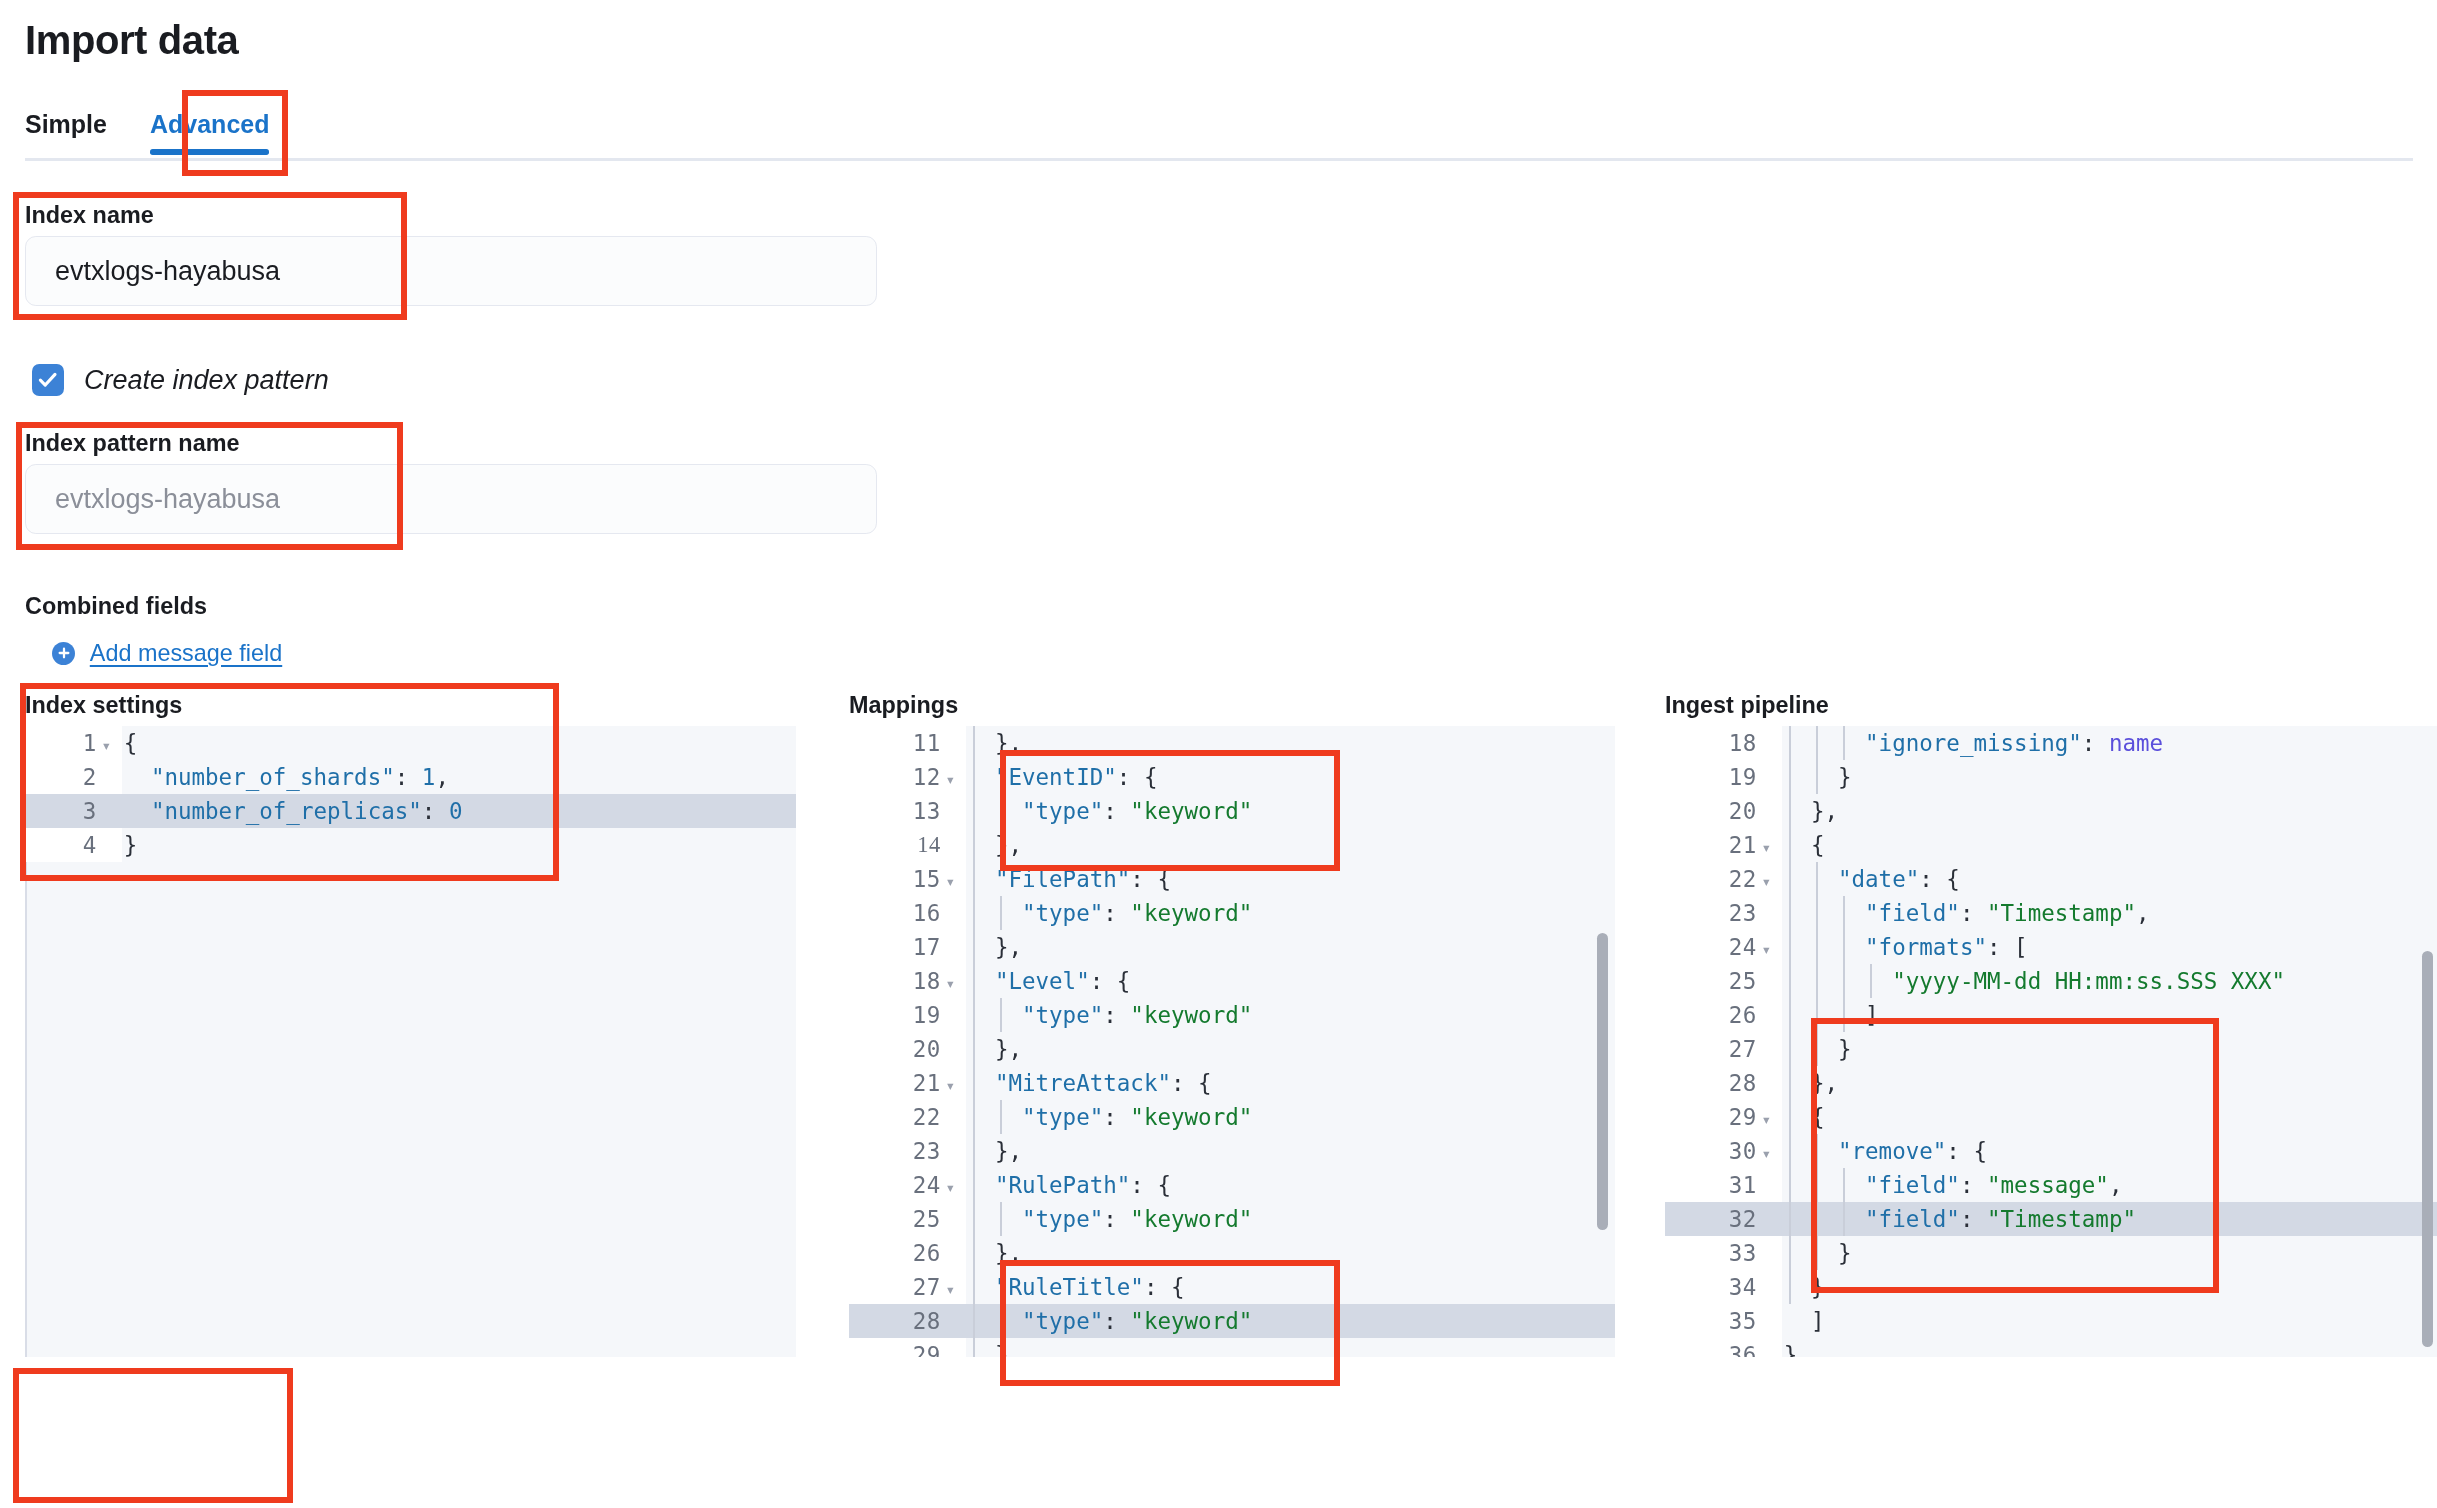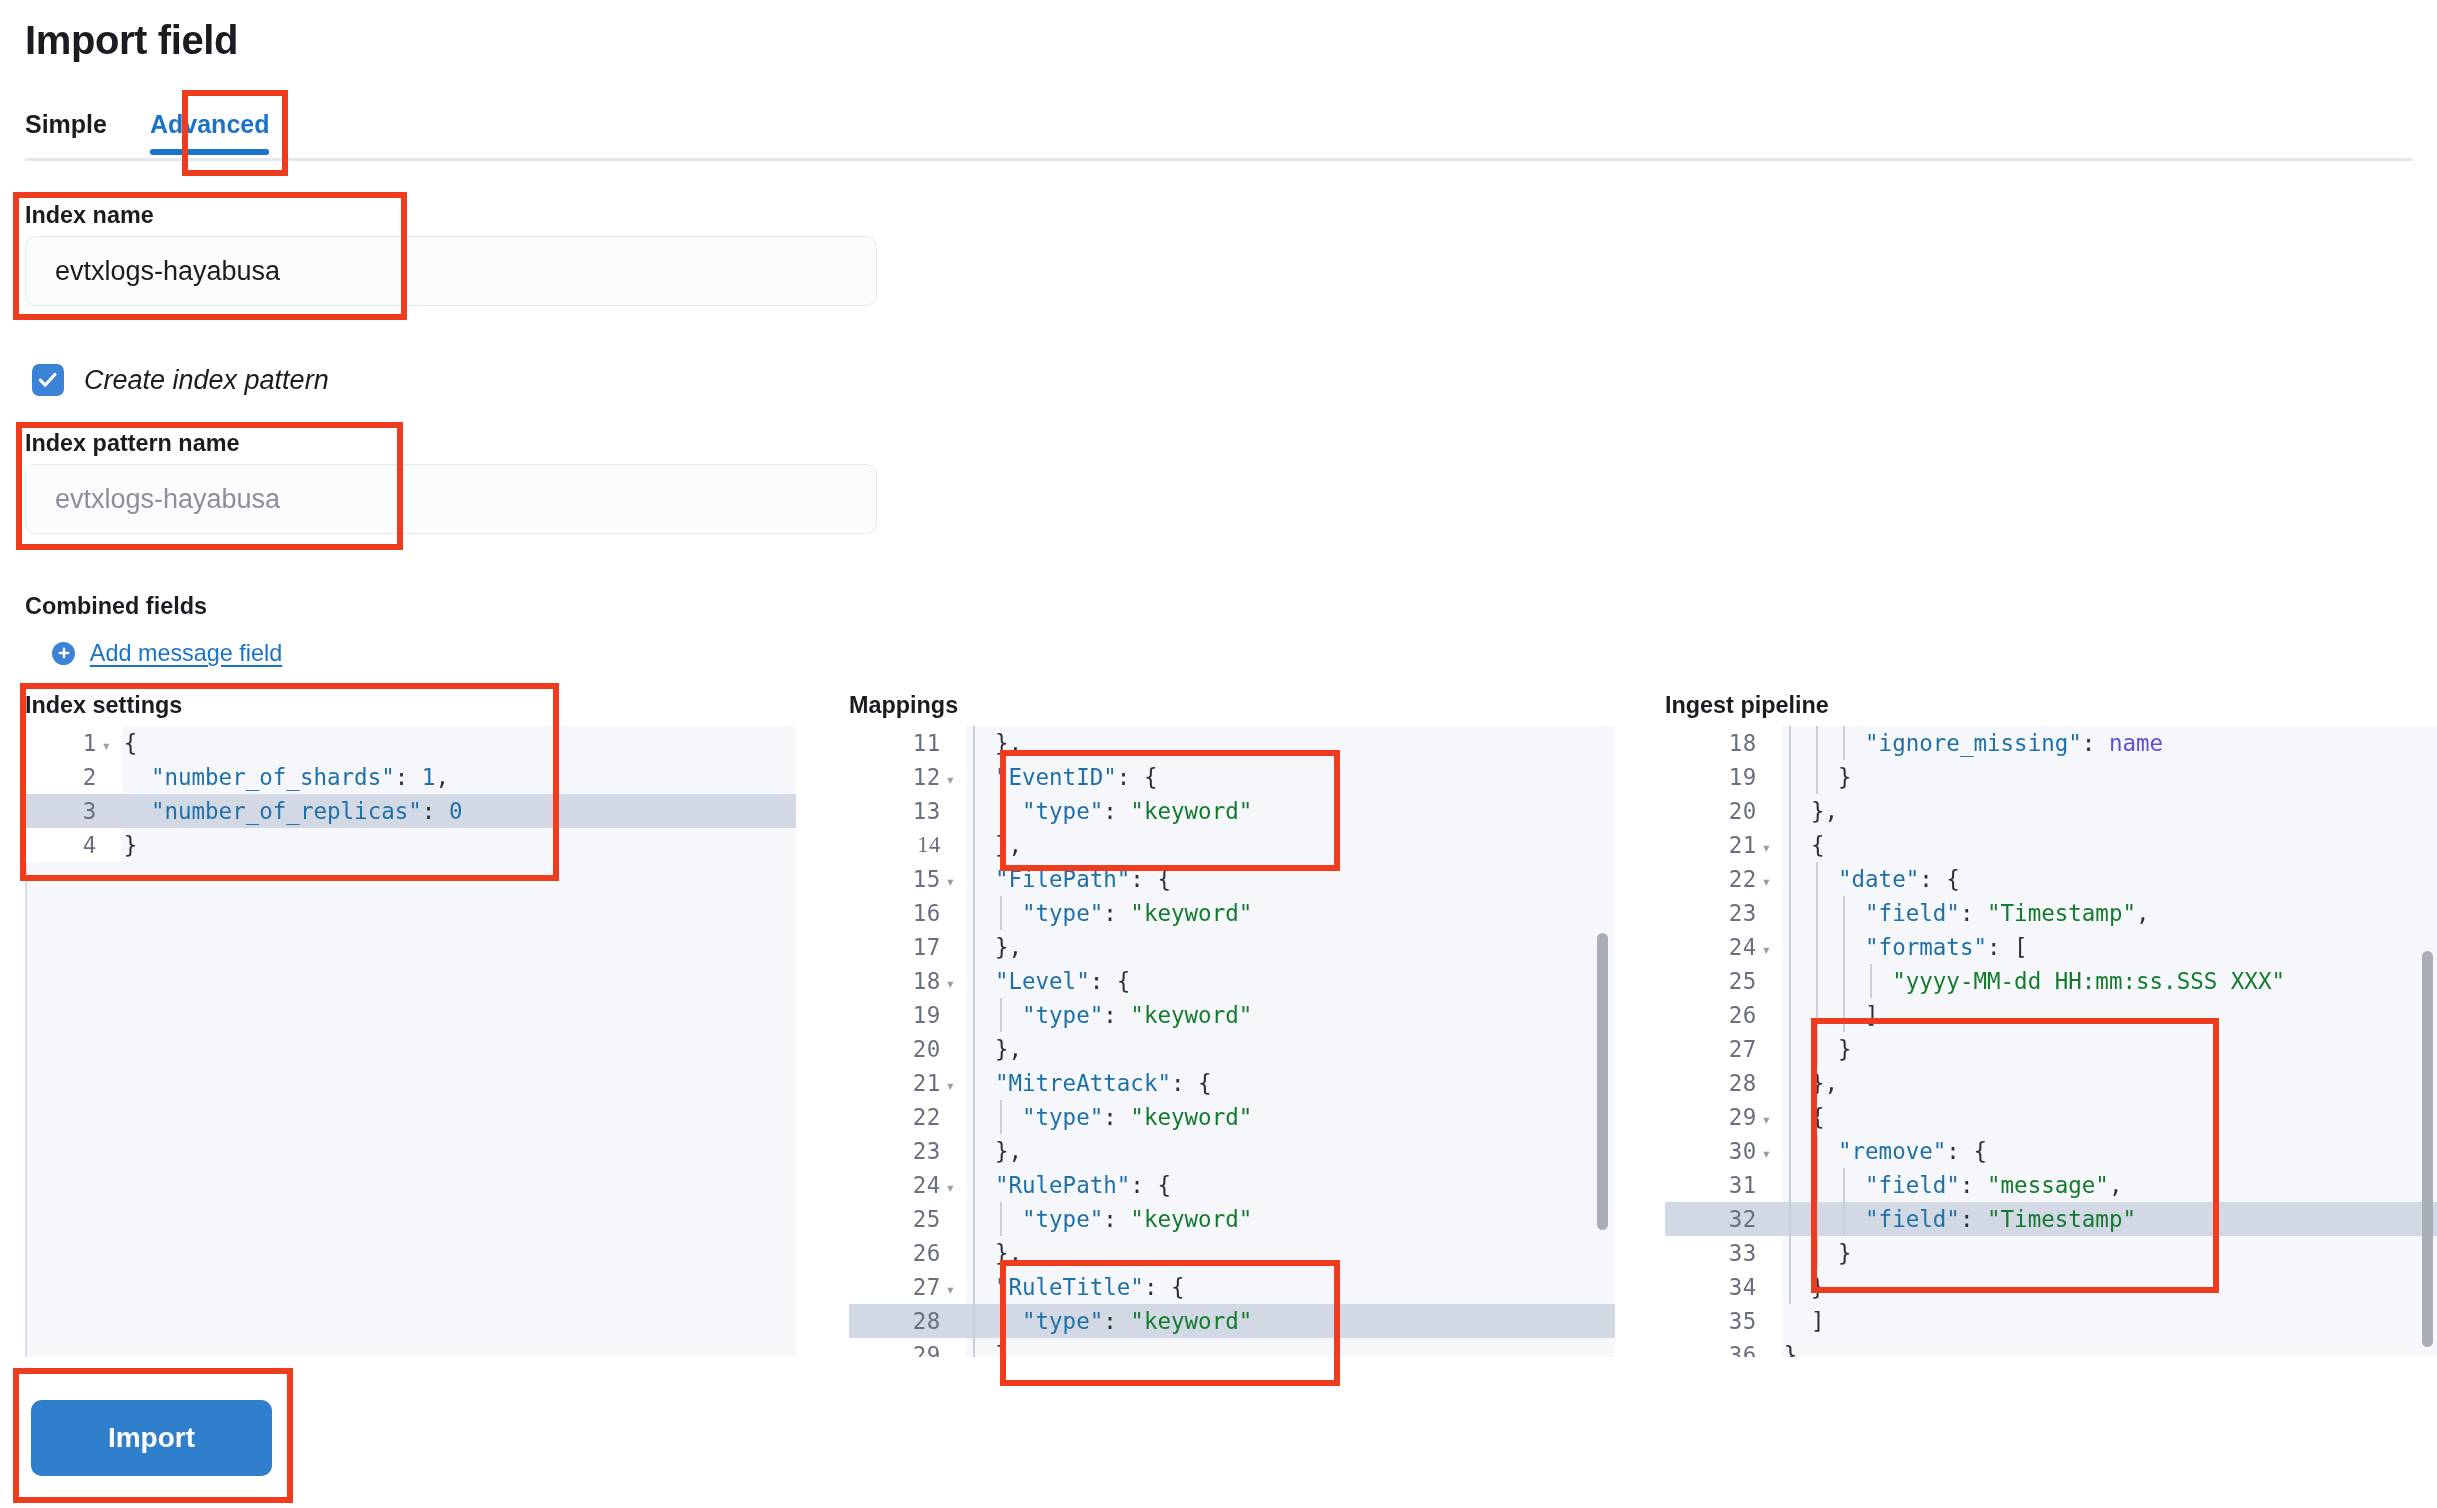--- a/index.html
+++ b/index.html
@@ -120,21 +120,21 @@
   .annot {
     position: absolute; border: 6.3px solid #ef3b1e; pointer-events: none;
     background: transparent;
   }
 </style>
 </head>
 <body>
 
 <div class="page">
 
-  <div class="page-title">Import field</div>
+  <div class="page-title">Import data</div>
 
   <div class="tabs">
     <div class="tab">Simple</div>
     <div class="tab active">Advanced</div>
   </div>
   <div class="tabs-rule"></div>
 
   <div class="field-label" style="left:25px; top:202px;">Index name</div>
   <div class="text-input" style="left:25px; top:236px; width:852px;">evtxlogs-hayabusa</div>
 
@@ -345,21 +345,20 @@
           <div class="code"><span class="p">  ]</span></div>
         </div>
         <div class="ed-row">
           <div class="gutter" style="width: 117px;"><span>36</span><span class="fold"></span></div>
           <div class="code"><span class="p">}</span></div>
         </div>
       </div>
     <div class="vscroll" style="right:5.4px; top:225px; height:396px;"></div>
   </div>
 
-  <button class="import-btn">Import</button>
 
   <div class="annot" style="left:182px;  top:90px;  width:106px; height:86px;"></div>
   <div class="annot" style="left:12.6px;   top:192px;  width:394px; height:128px;"></div>
   <div class="annot" style="left:16px;   top:422px;  width:387px; height:128px;"></div>
   <div class="annot" style="left:20px;   top:683px;  width:539px; height:198px;"></div>
   <div class="annot" style="left:1000px; top:750px;  width:340px; height:121px;"></div>
   <div class="annot" style="left:1000px; top:1260px; width:340px; height:126px;"></div>
   <div class="annot" style="left:1811px; top:1018px; width:408px; height:275px;"></div>
   <div class="annot" style="left:12.6px;   top:1368px; width:280px; height:135px;"></div>
 

